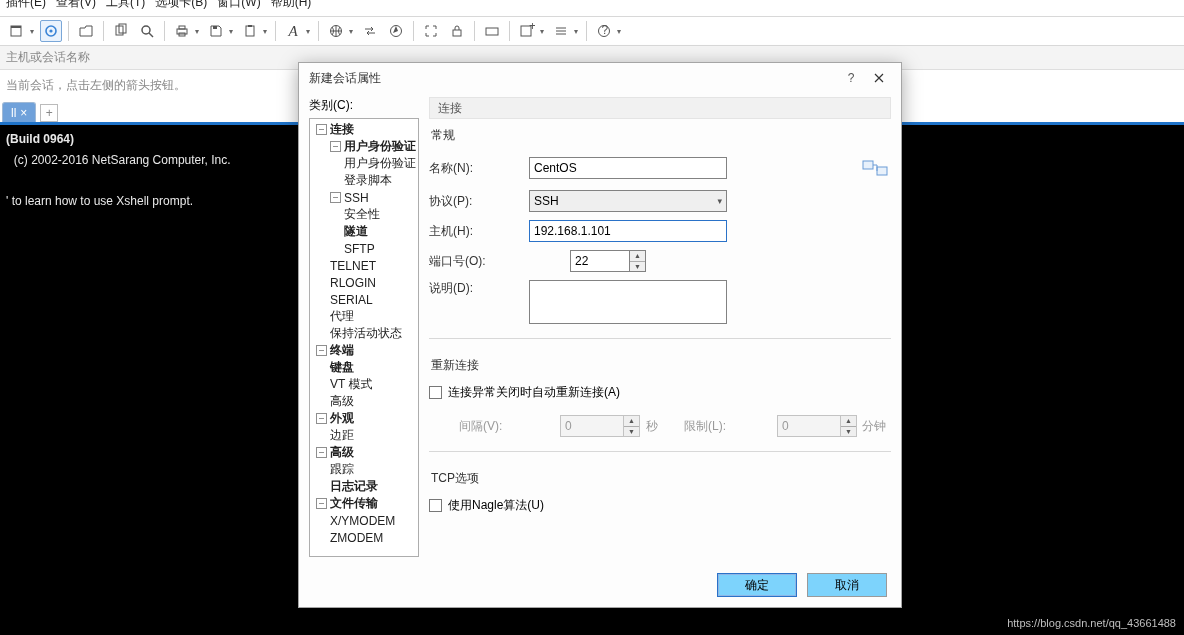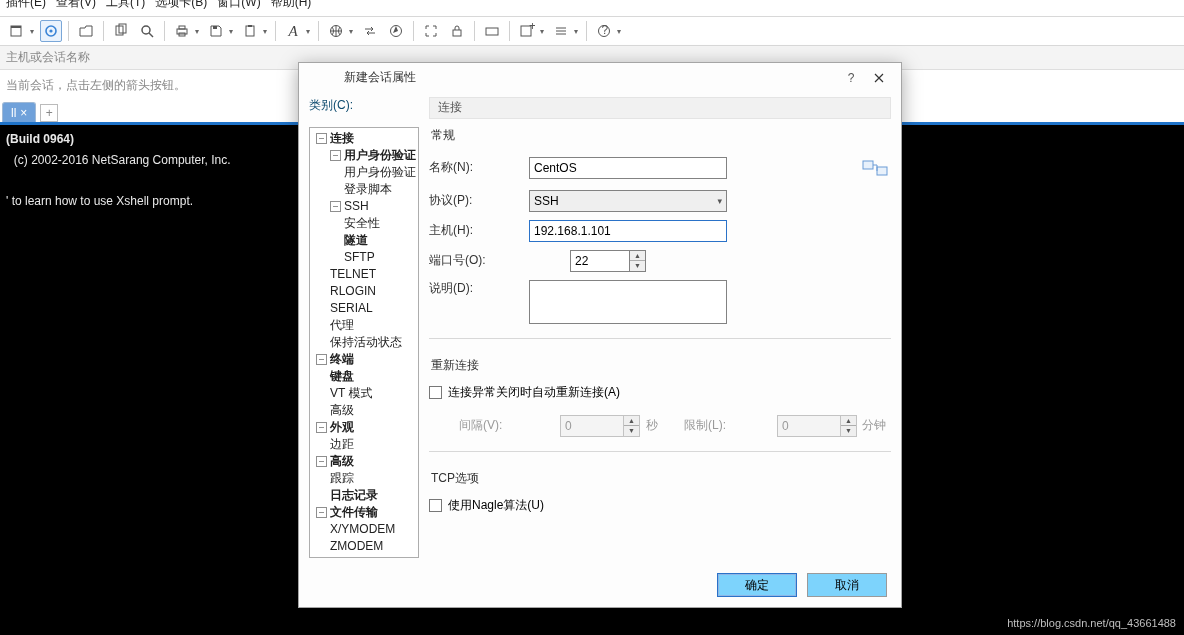--- a/index.html
+++ b/index.html
@@ -30,26 +30,26 @@
   .term-wrap { position:relative; width:100%; height: calc(635px - 16px - 30px - 24px - 30px - 22px); }
   .term-top { height:3px; background:#1f73c9; }
   .term { position:absolute; top:3px; left:0; right:0; bottom:0; background:#000; color:#e8e8e8; font-family: "Consolas","Courier New",monospace; font-size:13px; padding:4px 6px; white-space:pre; line-height:20px;}
   .term .bold { font-weight:bold; }
 
   
   .wm { position:absolute; right:8px; bottom:6px; color:#bfbfbf; font-size:11px;}
 
   
   .dlg { position:absolute; left:298px; top:62px; width:604px; height:546px; background:#fdfdfd; border:1px solid #a5a5a5; box-shadow:0 4px 18px rgba(0,0,0,.35); display:flex; flex-direction:column; }
-  .dlg-title { height:30px; display:flex; align-items:center; padding:0 8px 0 10px; color:#333;margin-left:35px;}
+  .dlg-title { height:30px; display:flex; align-items:center; padding:0 8px 0 10px; color:#333;}
   .dlg-title .spacer { flex:1; }
   .dlg-title .hbtn { width:28px; height:22px; display:flex; align-items:center; justify-content:center; color:#555;}
   .dlg-body { flex:1; display:flex; padding:4px 10px 6px 10px; gap:10px; }
   .cat-col { width:150px; display:flex; flex-direction:column; }
-  .cat-label { margin-bottom:13px; color:#0c4a6e; }
+  .cat-label { margin-bottom:4px; color:#000000; }
   .tree { flex:1; border:1px solid #adadad; background:#fff; overflow:auto; padding:2px 2px; }
   .tn { display:flex; align-items:center; height:17px; color:#222; white-space:nowrap; }
   .tn .tg { width:11px; height:11px; border:1px solid #8f8f8f; display:inline-flex; align-items:center; justify-content:center; font-size:9px; line-height:9px; color:#555; margin-right:3px; background:#fff;}
   .tn .lbl.bold{ font-weight:bold; }
   .indent1 { padding-left:4px; }
   .indent2 { padding-left:18px; }
   .indent3 { padding-left:32px; }
 
   .form-col { flex:1; display:flex; flex-direction:column; }
   .section-head { height:22px; background:#f1f1f1; border:1px solid #e4e4e4; display:flex; align-items:center; padding:0 8px; color:#555;}

